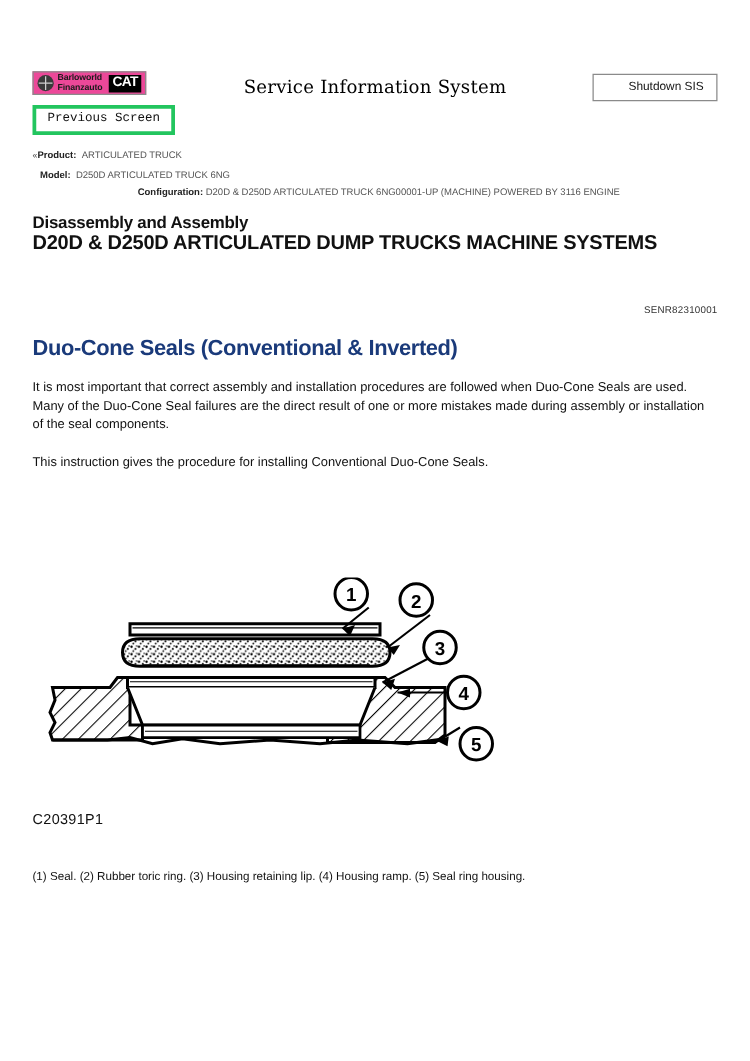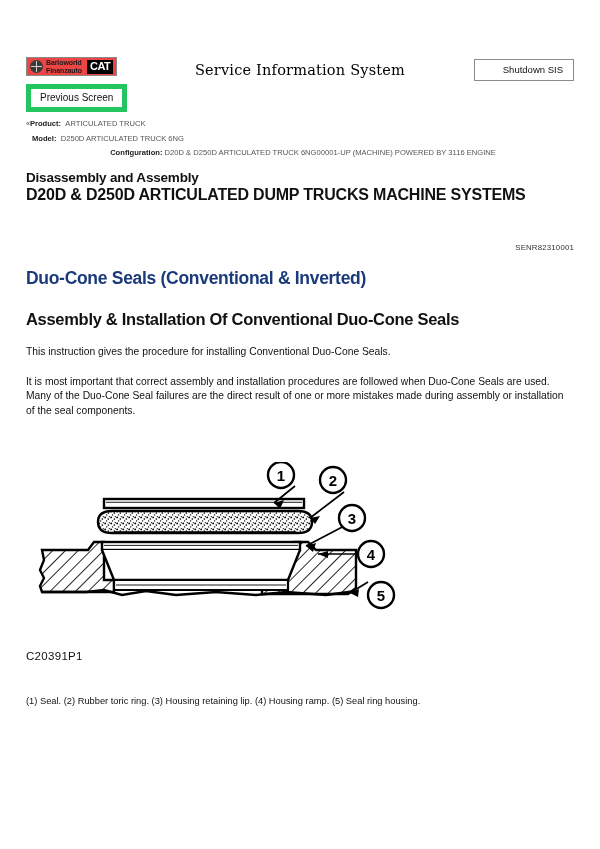--- a/index.html
+++ b/index.html
@@ -30,21 +30,21 @@
     left: 26px;
     top: 57px;
     width: 548px;
     height: 50px;
   }
 
   .brand-box {
     position: absolute;
     left: 0; top: 0;
     border: 1px solid #8a8a8a;
-    background: #ef4444;
+    background: #ec4899;
     padding: 2px 3px;
     display: flex;
     align-items: center;
     gap: 3px;
     height: 19px;
     box-sizing: border-box;
   }
   .globe-icon {
     width: 13px; height: 13px;
     border-radius: 50%;
@@ -85,26 +85,27 @@
     padding: 1px 3px 2px 3px;
     line-height: 11px;
     margin-left: 2px;
     font-family: "Liberation Sans", sans-serif;
   }
 
   .prev-screen-btn {
     position: absolute;
     left: 0;
     top: 27px;
-    border: 5px solid #22c55e;
+    border: 3px solid #22c55e;
     background: #fff;
     font-size: 10px;
     color: #111;
     padding: 3px 9px 4px 9px;
     line-height: 11px;
+    font-family: Liberation Mono, monospace;
   }
 
   .sis-title {
     position: absolute;
     left: 0; right: 0;
     top: 5px;
     text-align: center;
     font-family: "DejaVu Serif", "Liberation Serif", serif;
     font-weight: normal;
     font-size: 14.5px;
@@ -290,23 +291,22 @@
 
   <div class="doc-head">
     <div class="h1">Disassembly and Assembly</div>
     <div class="h2">D20D &amp; D250D ARTICULATED DUMP TRUCKS MACHINE SYSTEMS</div>
   </div>
 
   <div class="doc-id">SENR82310001</div>
 
   <div class="content">
     <div class="title-blue">Duo-Cone Seals (Conventional &amp; Inverted)</div>
-    <div class="section-title">Assembly &amp; Installation Of Conventional Duo-Cone Seals</div>
+    <div class="para tight">It is most important that correct assembly and installation procedures are followed when Duo-Cone Seals are used. Many of the Duo-Cone Seal failures are the direct result of one or more mistakes made during assembly or installation of the seal components.</div>
     <div class="para">This instruction gives the procedure for installing Conventional Duo-Cone Seals.</div>
-    <div class="para tight">It is most important that correct assembly and installation procedures are followed when Duo-Cone Seals are used. Many of the Duo-Cone Seal failures are the direct result of one or more mistakes made during assembly or installation of the seal components.</div>
   </div>
 
   <div class="figure">
     <svg width="420" height="185" viewBox="0 0 420 185" xmlns="http://www.w3.org/2000/svg">
       <defs>
         <pattern id="hatch" width="9" height="9" patternTransform="rotate(45)" patternUnits="userSpaceOnUse">
           <line x1="0" y1="0" x2="0" y2="9" stroke="#000" stroke-width="1.7"></line>
         </pattern>
         <pattern id="stipple" width="6" height="6" patternUnits="userSpaceOnUse">
           <rect width="6" height="6" fill="#fff"></rect>

